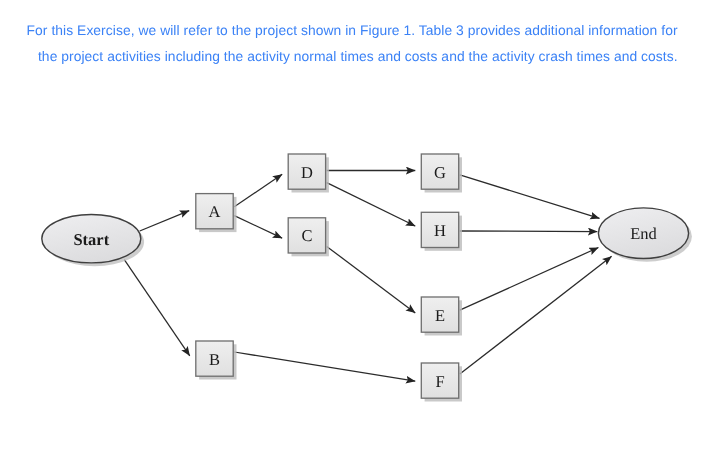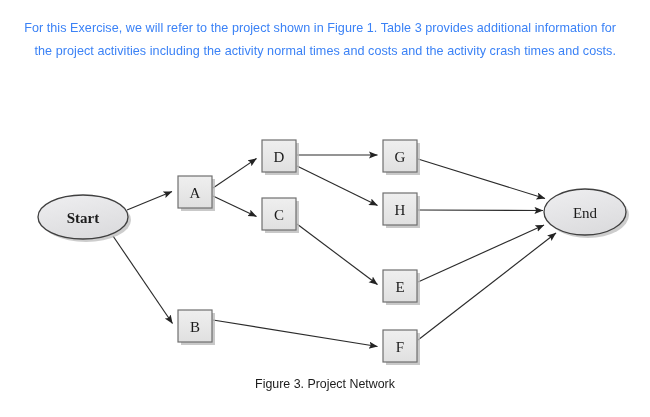--- a/index.html
+++ b/index.html
@@ -163,14 +163,13 @@
       </g>
 
       <g>
         <ellipse cx="588" cy="119" rx="41" ry="23" fill="#bcbcbc" opacity="0.75"></ellipse>
         <ellipse cx="585" cy="116" rx="41" ry="23" fill="url(#ellgrad)" stroke="#3f3f3f" stroke-width="1.3"></ellipse>
         <text class="terminal-label" x="585" y="121.5" text-anchor="middle">End</text>
       </g>
     </svg>
   </div>
 
-  <div id="figure-caption">Figure 3. Project Network</div>
 </div>
 
 </body></html>

